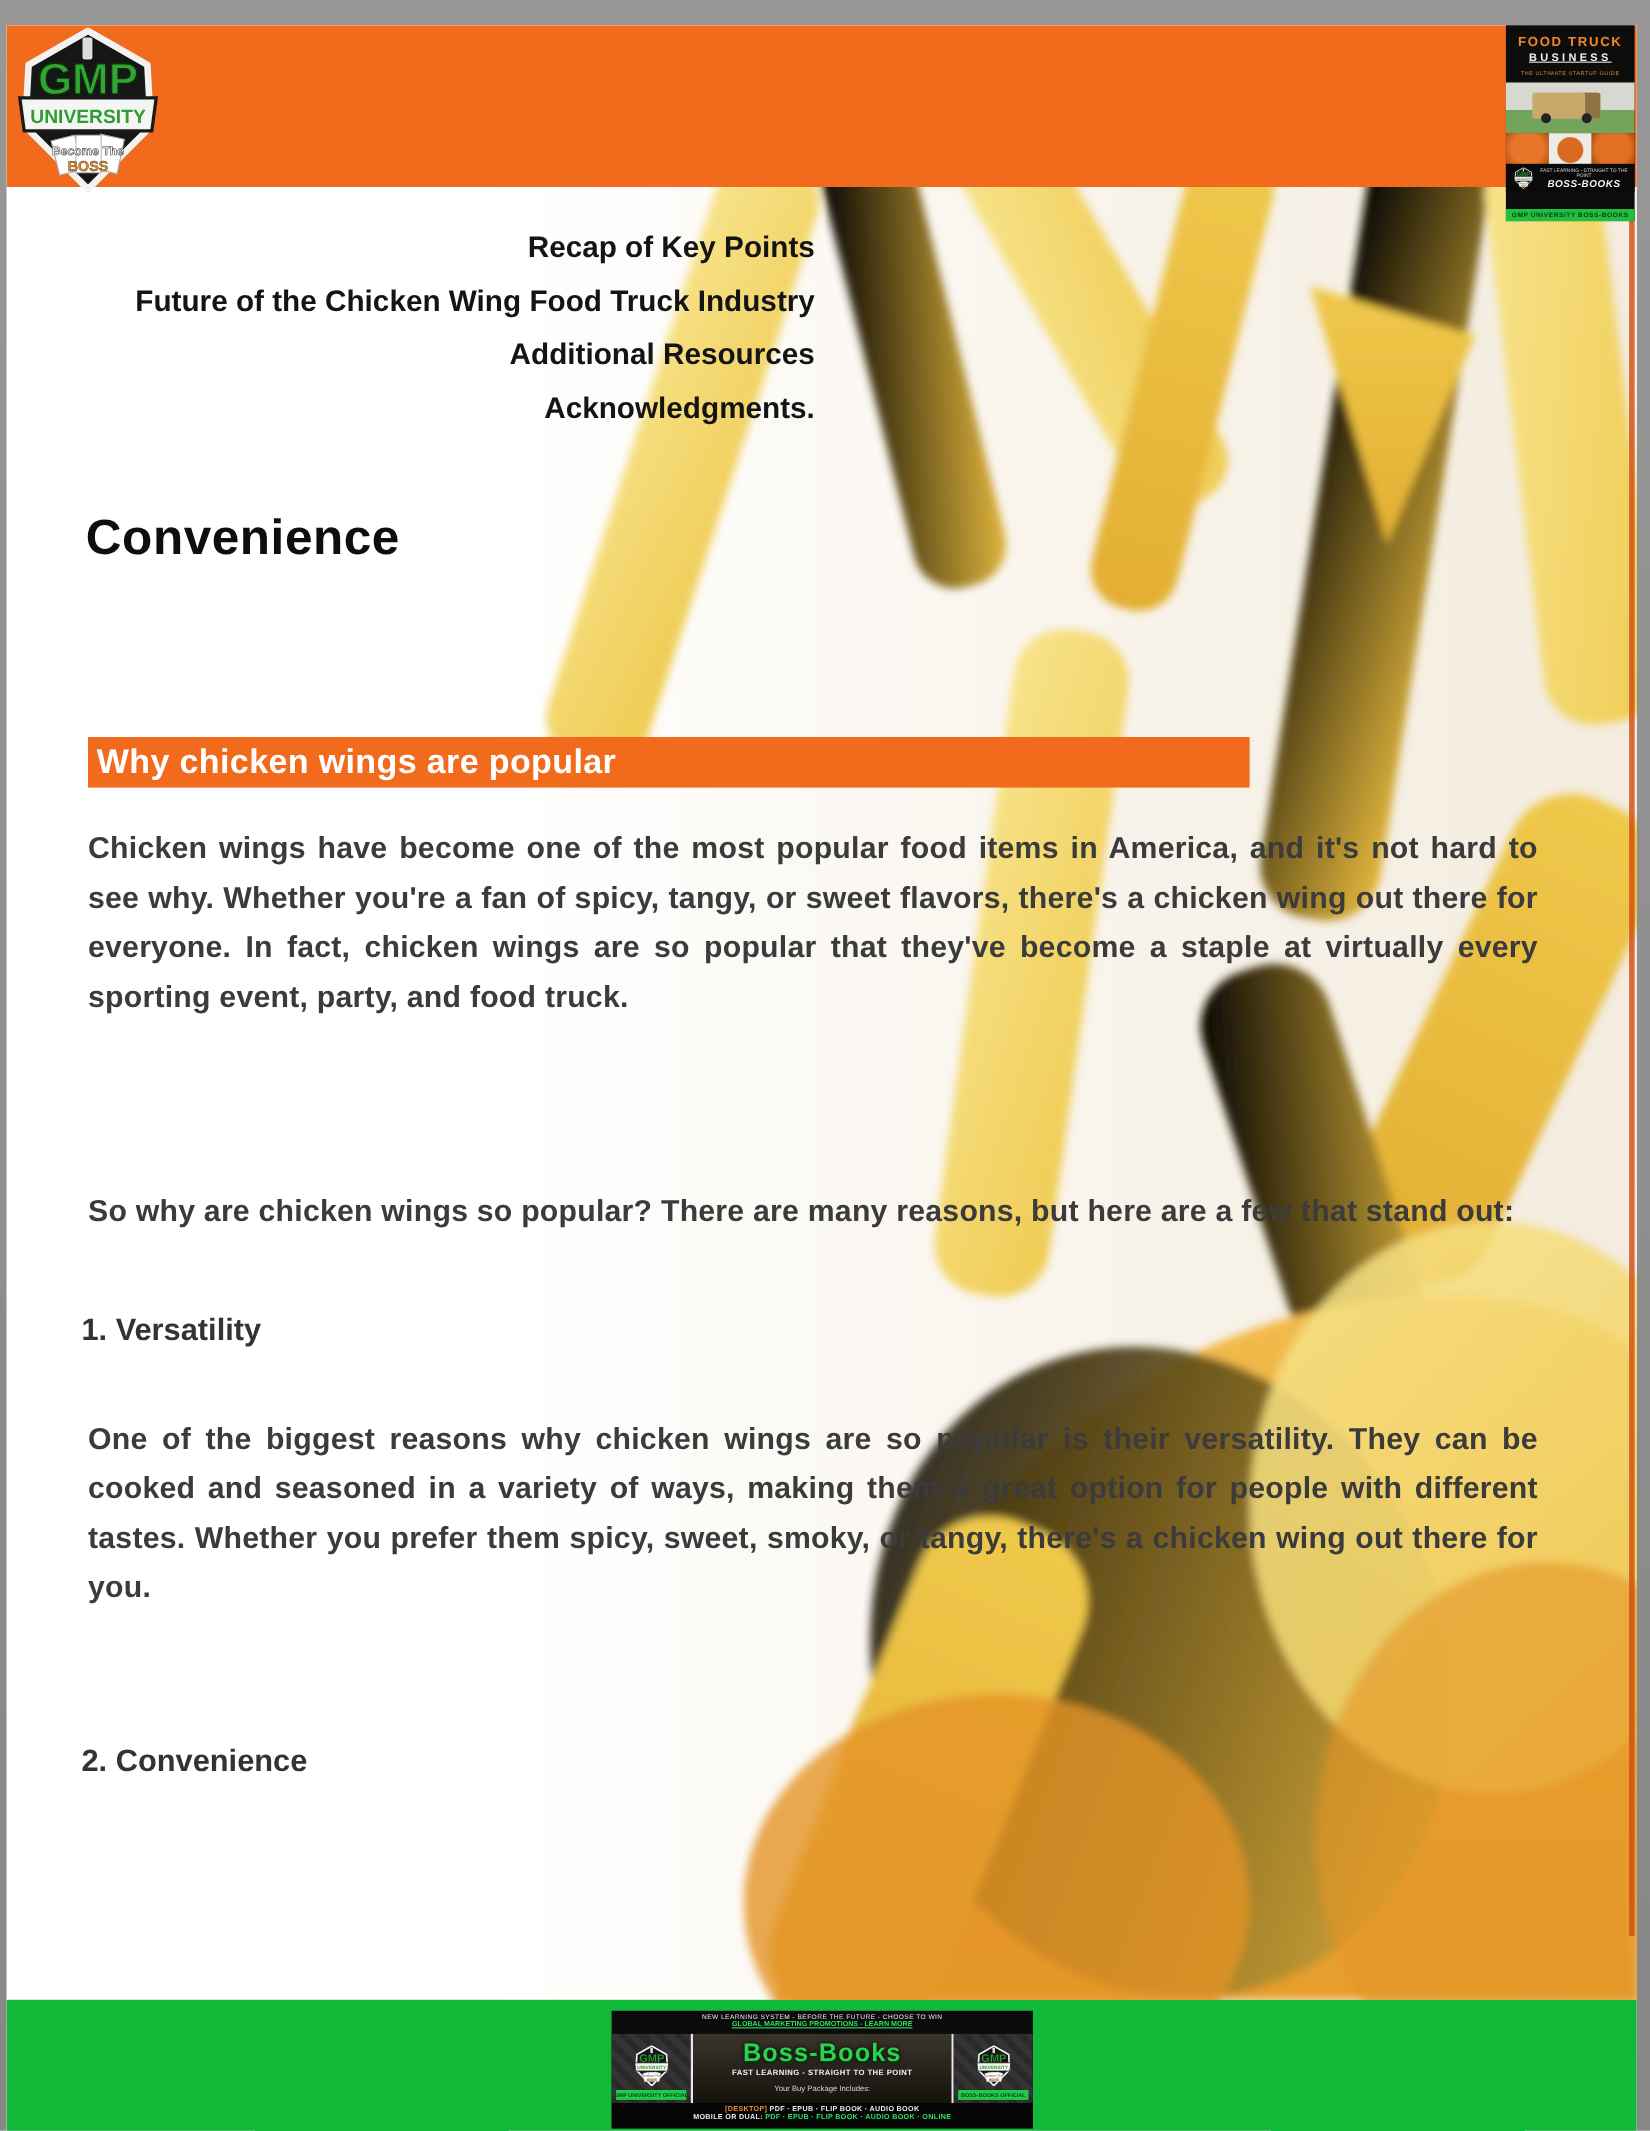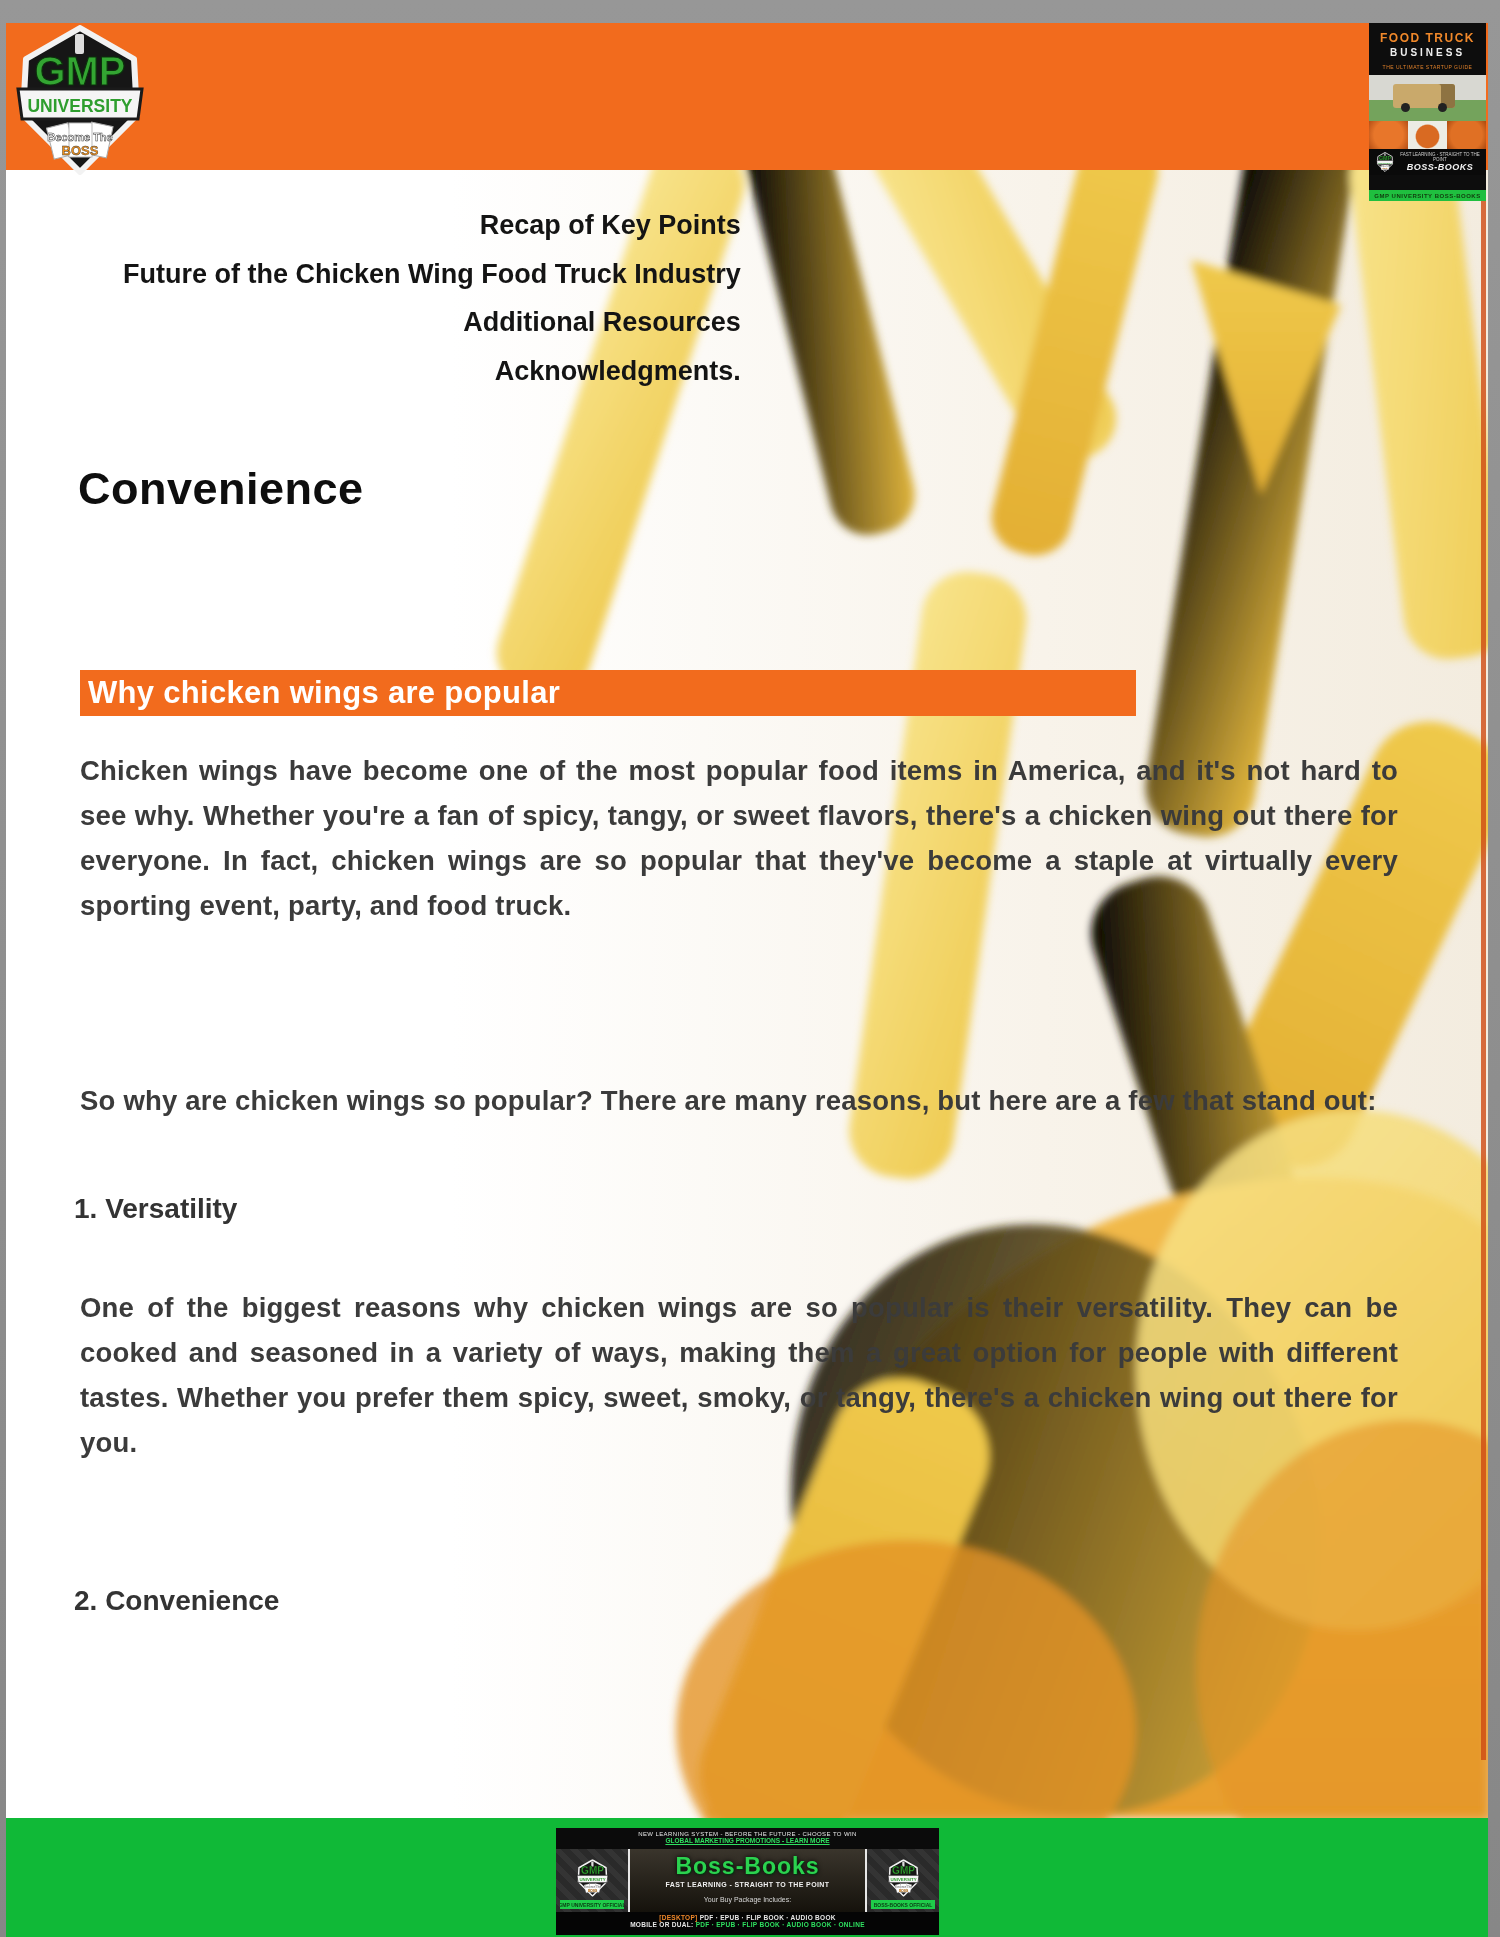--- a/index.html
+++ b/index.html
@@ -19,21 +19,21 @@
     background:#F26B1D;
   }
   .logo-svg{position:absolute;left:8px;top:2px;width:132px;height:150px;z-index:30;}
   svg text{font-family:"Liberation Sans", sans-serif;}
   
   .book-cover{
     position:absolute;right:2px;top:0;width:117px;height:178px;
     background:#0d0d0d;z-index:31;display:flex;flex-direction:column;
   }
   .bc-t1{margin-top:8px;text-align:center;font-size:12px;font-weight:bold;color:#F0882A;letter-spacing:1.5px;}
-  .bc-t2{margin-top:2px;text-align:center;font-size:10px;font-weight:bold;color:#efefef;letter-spacing:3px;}
+  .bc-t2{margin-top:2px;text-align:center;font-size:10px;font-weight:bold;color:#efefef;letter-spacing:3px;text-decoration:underline;}
   .bc-sub{margin-top:6px;text-align:center;font-size:5px;color:#E0802A;letter-spacing:.5px;}
   .bc-photo{margin-top:5px;height:46px;background:linear-gradient(#D8D8D2 0 55%,#74A35C 55% 100%);position:relative;}
   .bc-truck{position:absolute;left:24px;top:9px;width:62px;height:24px;background:#C9A96B;border-radius:3px;box-shadow:inset -14px 0 0 #8E7342;}
   .bc-wheel{position:absolute;bottom:-4px;width:9px;height:9px;border-radius:50%;background:#222;}
   .bc-wings{height:28px;display:flex;}
   .bc-wings div{flex:1;}
   .bc-w1{background:radial-gradient(circle at 50% 50%, #E8762A 0 60%, #B44E15 100%);}
   .bc-w2{background:radial-gradient(circle at 50% 55%, #D96A22 0 45%, #ECECE4 50% 100%);}
   .bc-w3{background:radial-gradient(circle at 50% 50%, #E07024 0 65%, #A8480F 100%);}
   .bc-bottom{height:26px;background:#0a0a0a;display:flex;align-items:center;}

